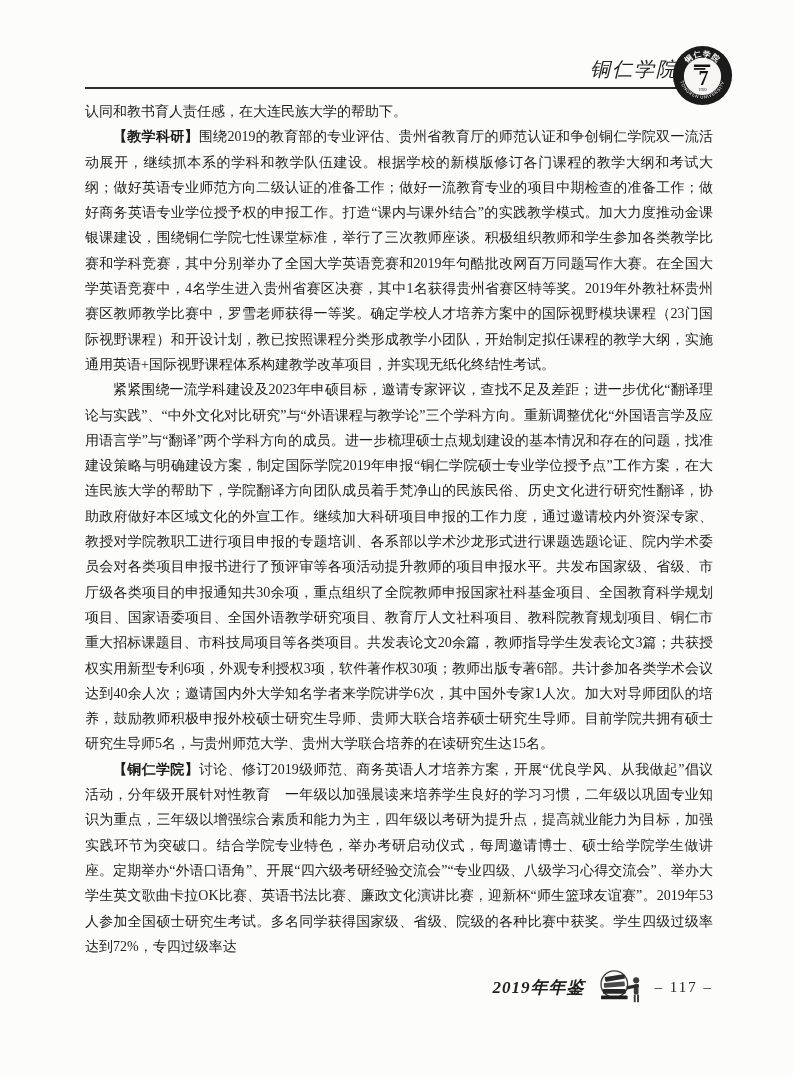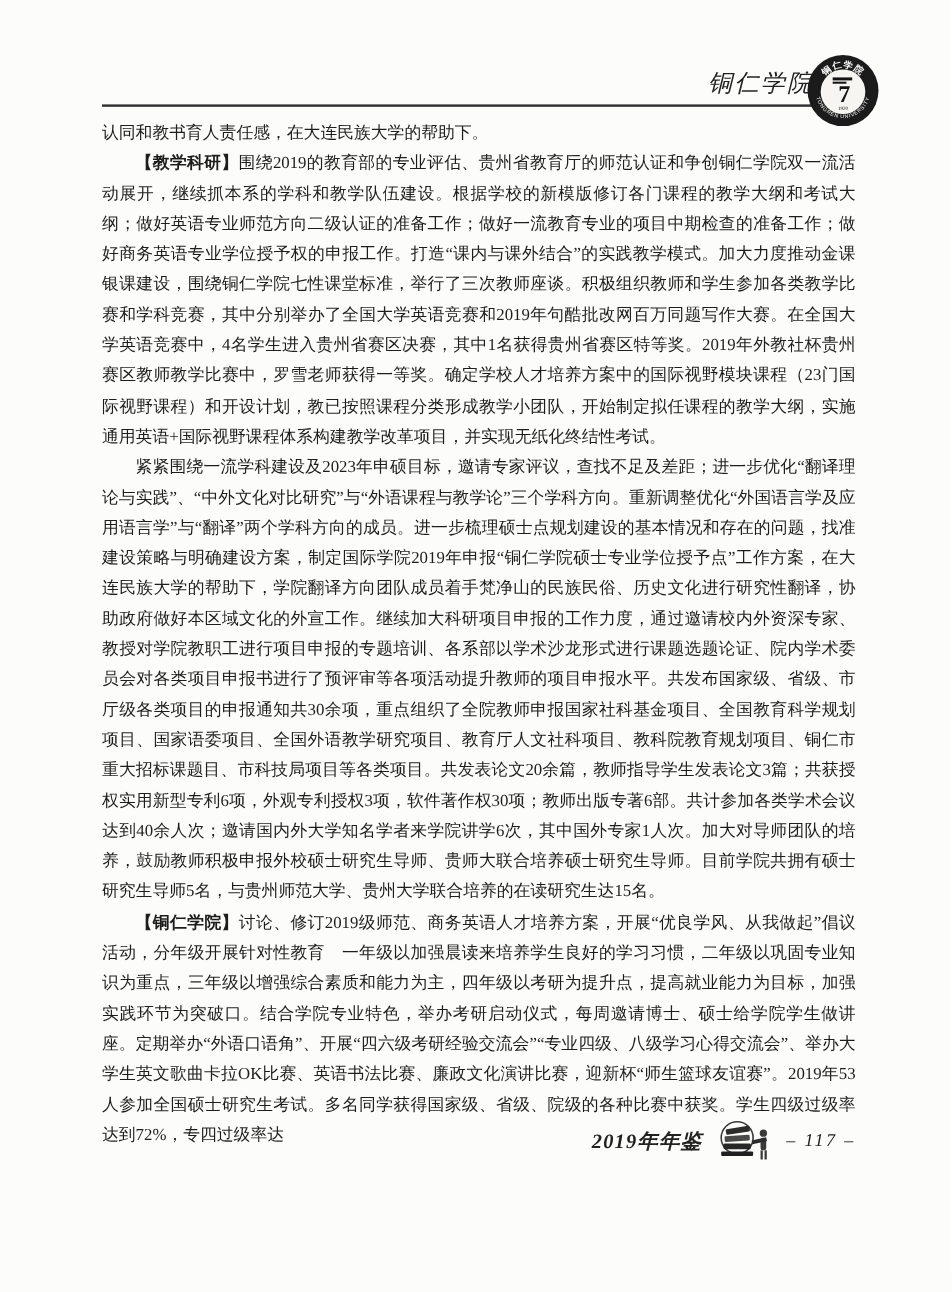--- a/index.html
+++ b/index.html
@@ -53,42 +53,41 @@
     color: #1d1d1d;
   }
   .para { margin: 0; }
   .para.indent { text-indent: 2em; }
   .para .ph { font-weight: bold; }
 
   
   .footer {
     position: absolute;
     left: 85px;
-    top: 932px;
+    top: 968px;
     width: 628px;
     display: flex;
     justify-content: flex-end;
     align-items: center;
     gap: 9px;
   }
   .yearbook-label {
     font-size: 17px;
     font-weight: bold;
     font-style: italic;
     letter-spacing: 1px;
     color: #222;
     white-space: nowrap;
   }
   .footer-icon { width: 52px; height: 38px; }
   .page-number {
     font-size: 15px;
     letter-spacing: 2px;
     color: #222;
     white-space: nowrap;
-    font-style: italic;
   }
 </style>
 </head>
 <body>
 
 <div class="page">
 
   <div class="header-rule"></div>
   <div class="section-label">铜仁学院</div>
 

